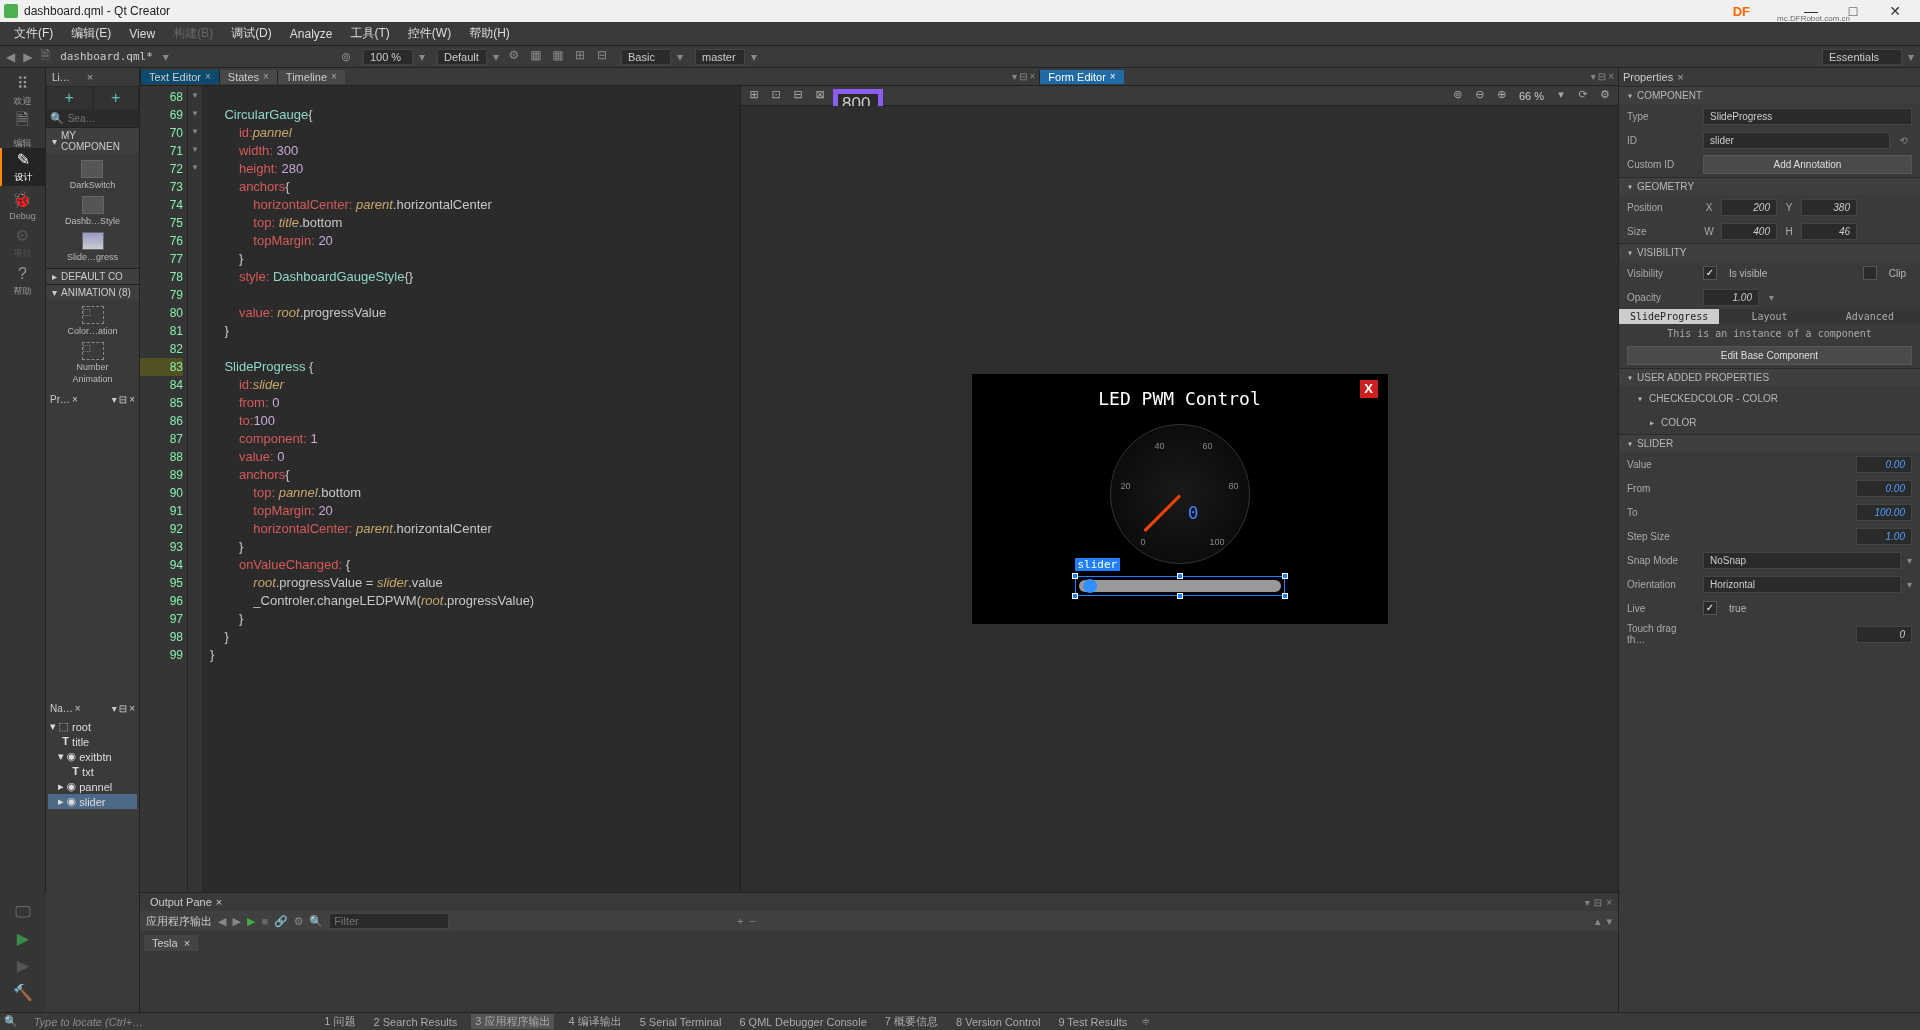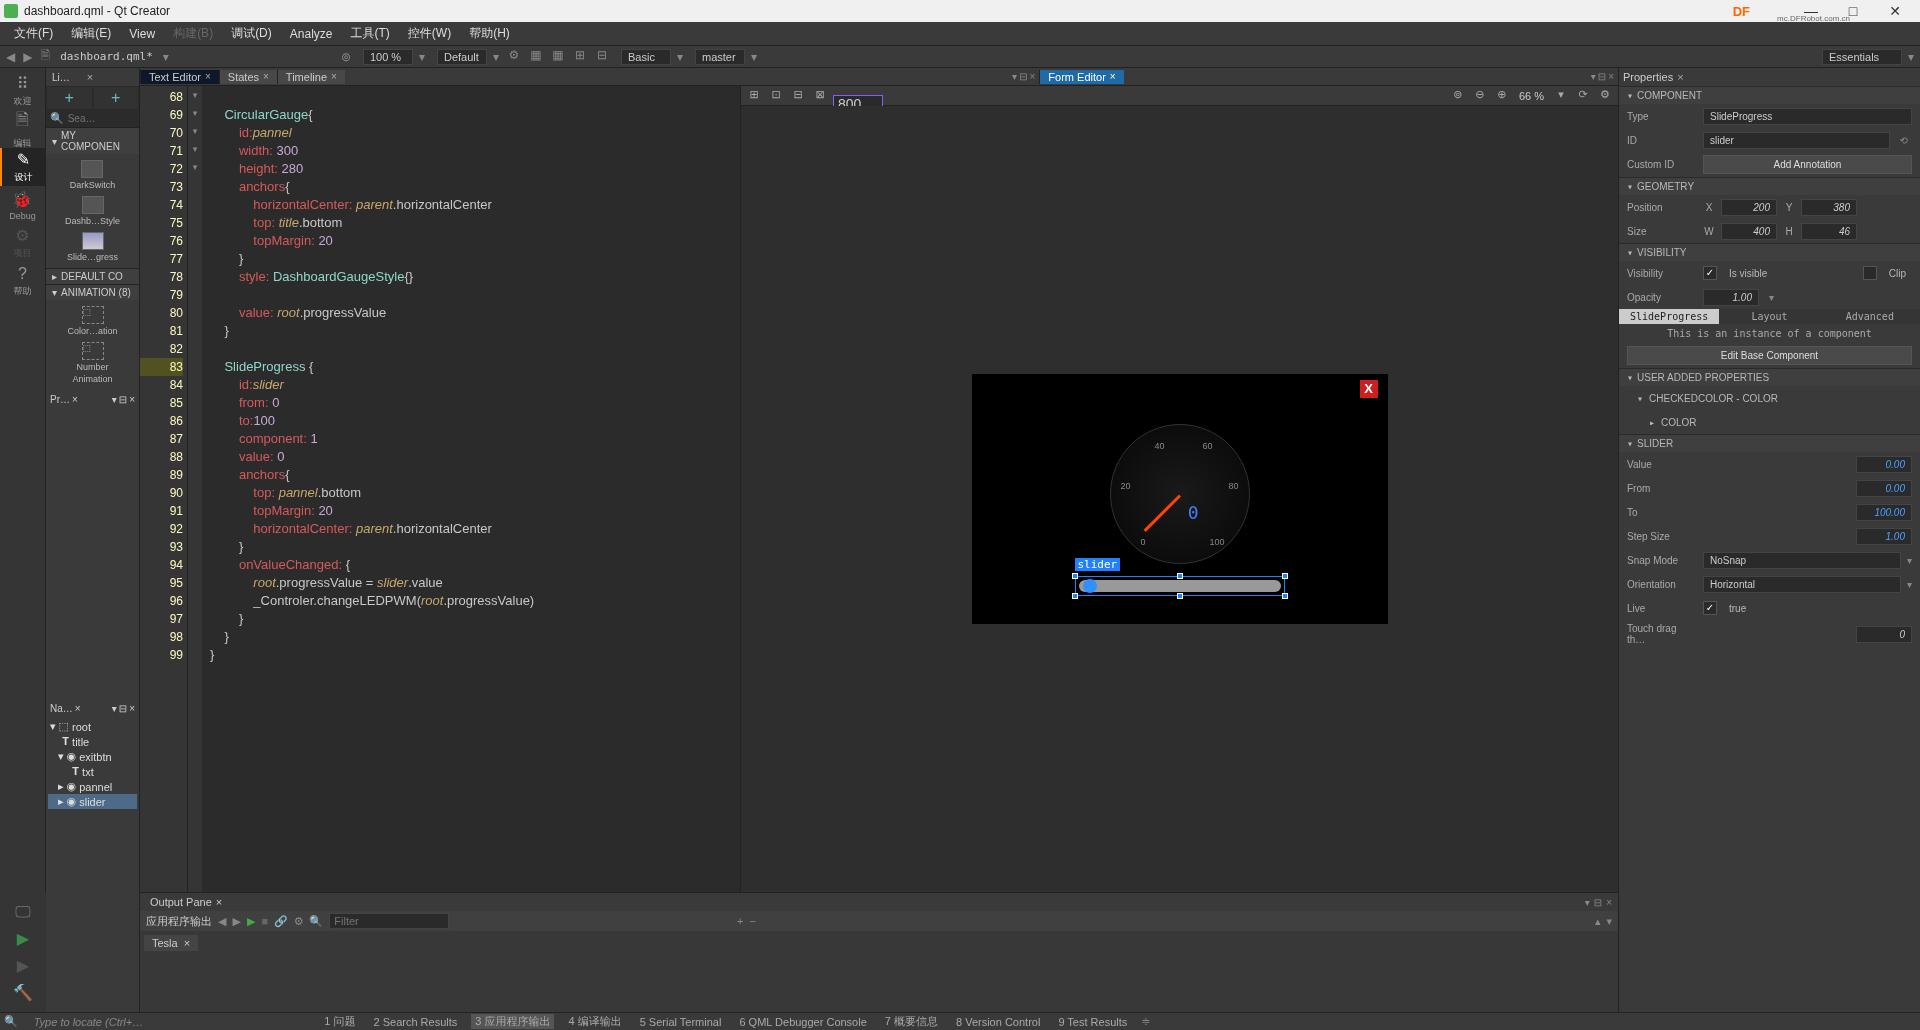--- a/index.html
+++ b/index.html
@@ -36,39 +36,39 @@
 .leftpanel .section { padding: 2px 6px; color: #ccc; font-size: 10px; background: #3f3f3f; border-top: 1px solid #222; display: flex; align-items: center; gap: 4px; }
 .leftpanel .items { display: flex; flex-direction: column; align-items: center; padding: 6px 0; gap: 6px; }
 .leftpanel .comp { display: flex; flex-direction: column; align-items: center; gap: 2px; color: #bbb; font-size: 9px; cursor: pointer; }
 .leftpanel .comp .thumb { width: 22px; height: 18px; background: #555; border: 1px solid #666; }
 .navtree { flex: 1; background: #3a3a3a; padding: 2px; font-family: Consolas, monospace; font-size: 11px; overflow: auto; }
 .navtree .row { padding: 1px 2px; display: flex; align-items: center; gap: 3px; color: #ddd; }
 .navtree .row.sel { background: #4d6b88; }
 .center { flex: 1; display: flex; flex-direction: column; min-width: 0; }
 .tabstrip { height: 18px; background: #3a3a3a; display: flex; align-items: center; border-bottom: 1px solid #222; }
 .tabstrip .tab { padding: 1px 8px; color: #ccc; font-size: 11px; background: #484848; border-left: 1px solid #222; display: flex; align-items: center; gap: 4px; font-family: Consolas, monospace; }
-.tabstrip .tab.active { background: #0f172a; }
+.tabstrip .tab.active { background: #0c4a6e; }
 .tabstrip .tab.formedit { background: #1e6ba8; color: #fff; }
 .tabstrip .tab .x { color: #aaa; font-size: 10px; }
 .tabstrip .spacer { flex: 1; }
 .tabstrip .endicons { display: flex; gap: 2px; padding-right: 4px; color: #888; font-size: 10px; }
 .editor-split { flex: 1; display: flex; min-height: 0; }
 .codearea { width: 600px; display: flex; background: #2b2b2b; font-family: Consolas, monospace; font-size: 13px; position: relative; }
-.gutter { width: 48px; background: #353535; text-align: right; padding: 2px 4px 2px 0; color: #fef9c3; line-height: 18px; font-size: 12px; border-right: 1px solid #222; }
+.gutter { width: 48px; background: #353535; text-align: right; padding: 2px 4px 2px 0; color: #86efac; line-height: 18px; font-size: 12px; border-right: 1px solid #222; }
 .gutter .hl { background: #515121; }
 .fold { width: 14px; background: #353535; color: #888; font-size: 9px; line-height: 18px; text-align: center; }
 .code { flex: 1; padding: 2px 8px; line-height: 18px; white-space: pre; color: #c8c8c8; }
 .prop { color: #d65a5a; }
 .id { color: #c8a86a; font-style: italic; }
 .num { color: #c8a8d8; }
 .type { color: #8fd8c8; }
 .formarea { flex: 1; display: flex; flex-direction: column; background: #2e2e2e; border-left: 1px solid #222; }
 .formtoolbar { height: 20px; background: #3a3a3a; display: flex; align-items: center; padding: 0 4px; gap: 4px; border-bottom: 1px solid #222; }
 .formtoolbar .tbtn { width: 18px; height: 16px; color: #aaa; text-align: center; font-size: 11px; }
-.formtoolbar input { background: #2a2a2a; border: 1px solid #8b5cf6; color: #ccc; width: 50px; padding: 0 4px; font-size: 14px; margin-top: 17px; }
+.formtoolbar input { background: #2a2a2a; border: 5px solid #8b5cf6; color: #ccc; width: 50px; padding: 0 4px; font-size: 17px; margin-top: 17px; }
 .canvas { flex: 1; display: flex; align-items: center; justify-content: center; background: #2e2e2e; position: relative; }
 .phone { width: 416px; height: 250px; background: #000; position: relative; }
 .phone .closex { position: absolute; top: 6px; right: 10px; width: 18px; height: 18px; background: #cc2020; color: #fff; text-align: center; font-size: 13px; font-weight: bold; line-height: 18px; }
 .phone .ptitle { position: absolute; top: 14px; left: 0; width: 100%; text-align: center; color: #fff; font-family: Consolas, monospace; font-size: 18px; }
 .gauge { position: absolute; top: 50px; left: 50%; transform: translateX(-50%); width: 140px; height: 140px; border-radius: 50%; background: radial-gradient(circle, #1a1a1a 0%, #0a0a0a 80%); border: 1px solid #333; }
 .gauge .val { position: absolute; top: 56%; left: 56%; color: #4080ff; font-size: 18px; font-family: Consolas, monospace; }
 .gauge .tick { position: absolute; color: #888; font-size: 9px; }
 .needle { position: absolute; top: 50%; left: 50%; width: 50px; height: 3px; background: #ff4400; transform-origin: 0 50%; transform: rotate(135deg); }
 .slidersel { position: absolute; bottom: 28px; left: 50%; transform: translateX(-50%); width: 210px; }
 .slidersel .label { position: absolute; top: -18px; left: 0; background: #2080ff; color: #fff; font-size: 11px; padding: 0 3px; font-family: Consolas, monospace; }
@@ -434,20 +434,21 @@
           <span class="tbtn">⊖</span>
           <span class="tbtn">⊕</span>
           <span style="color:#ccc;font-size:11px;padding:0 4px">66 %</span>
           <span class="tbtn">▾</span>
           <span class="tbtn">⟳</span>
           <span class="tbtn">⚙</span>
         </div>
         <div class="canvas">
           <div class="phone">
             <div class="closex">X</div>
+            <div class="ptitle">LED PWM Control</div>
             <div class="gauge">
               <div class="needle"></div>
               <div class="val">0</div>
               <div class="tick" style="bottom:16px;left:30px">0</div>
               <div class="tick" style="top:56px;left:10px">20</div>
               <div class="tick" style="top:16px;left:44px">40</div>
               <div class="tick" style="top:16px;right:36px">60</div>
               <div class="tick" style="top:56px;right:10px">80</div>
               <div class="tick" style="bottom:16px;right:24px">100</div>
             </div>

